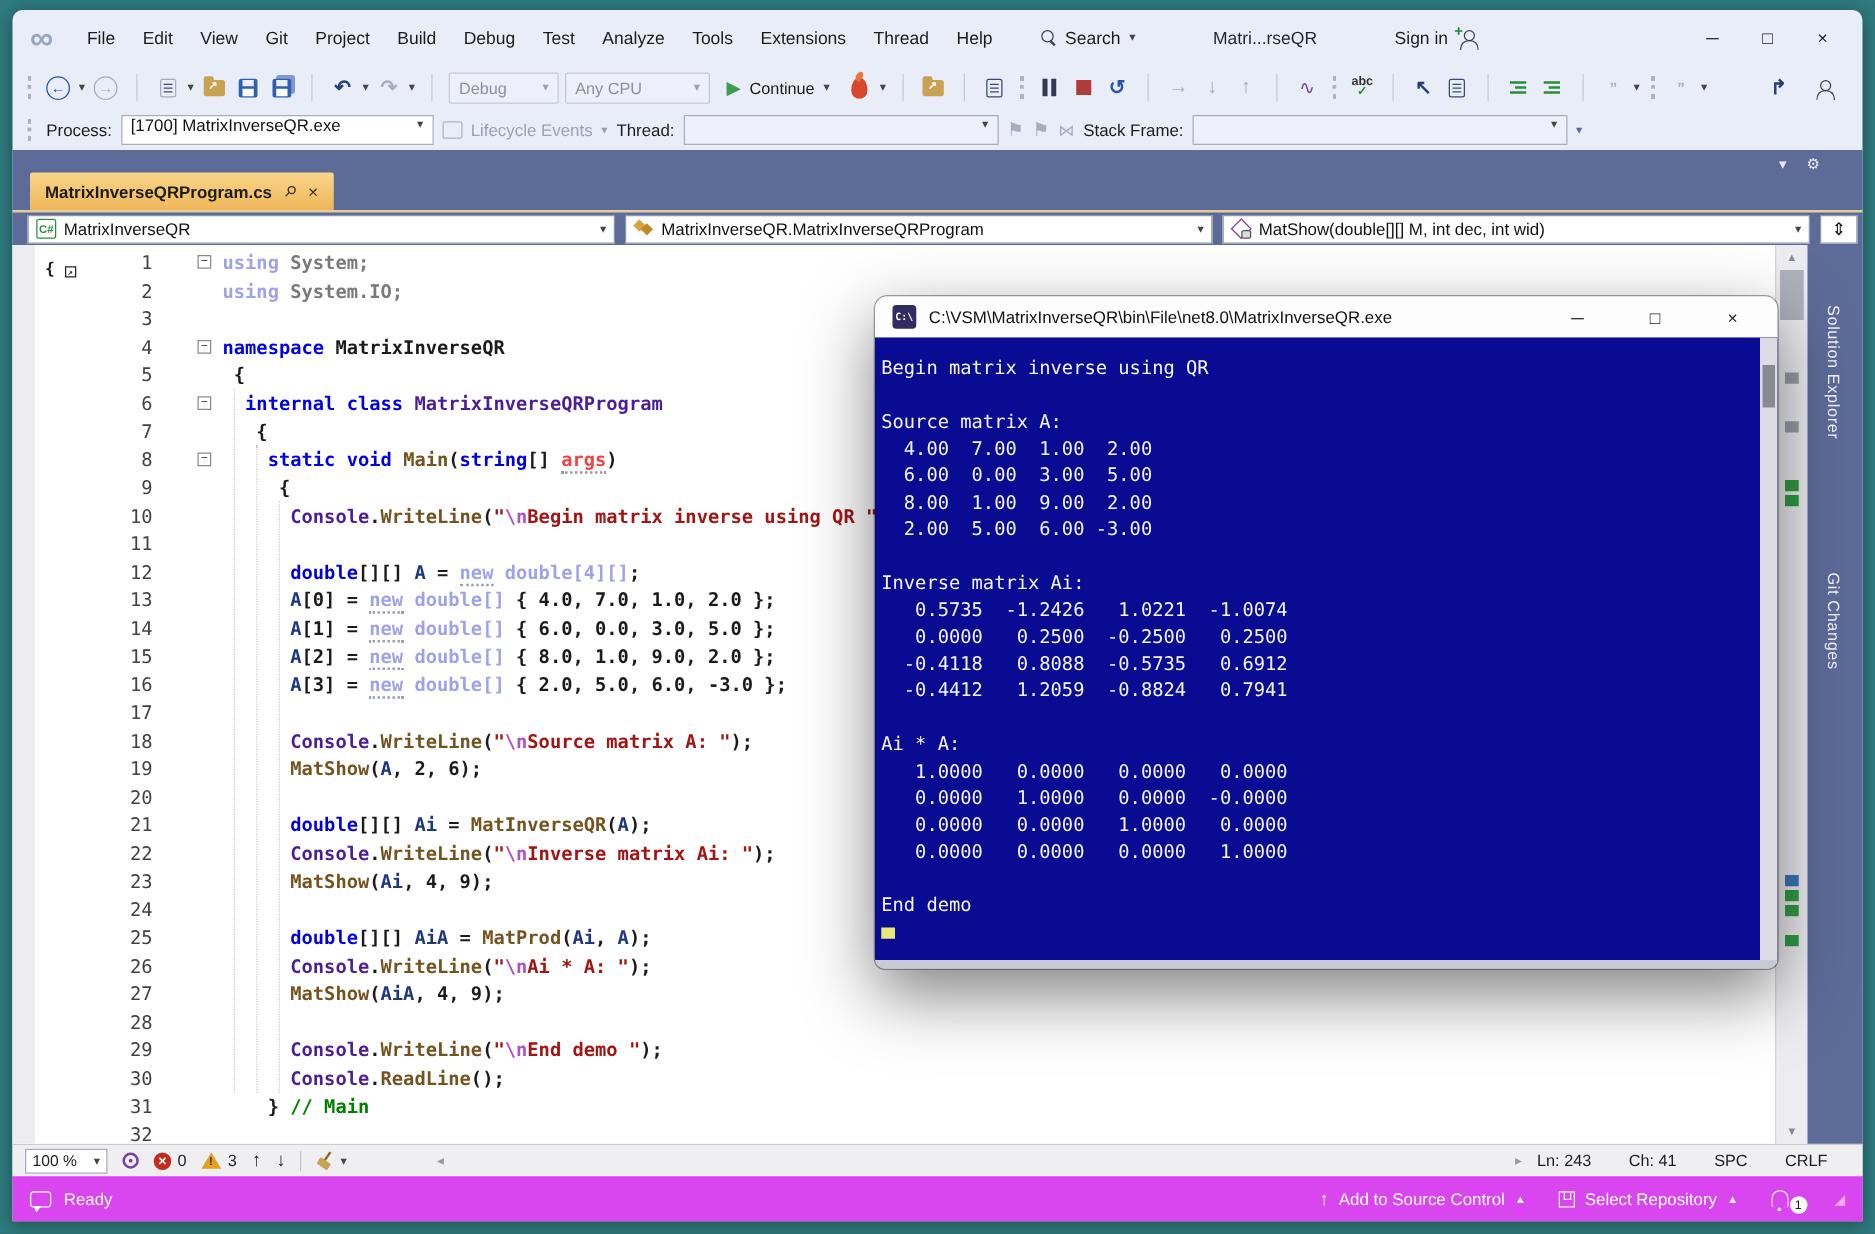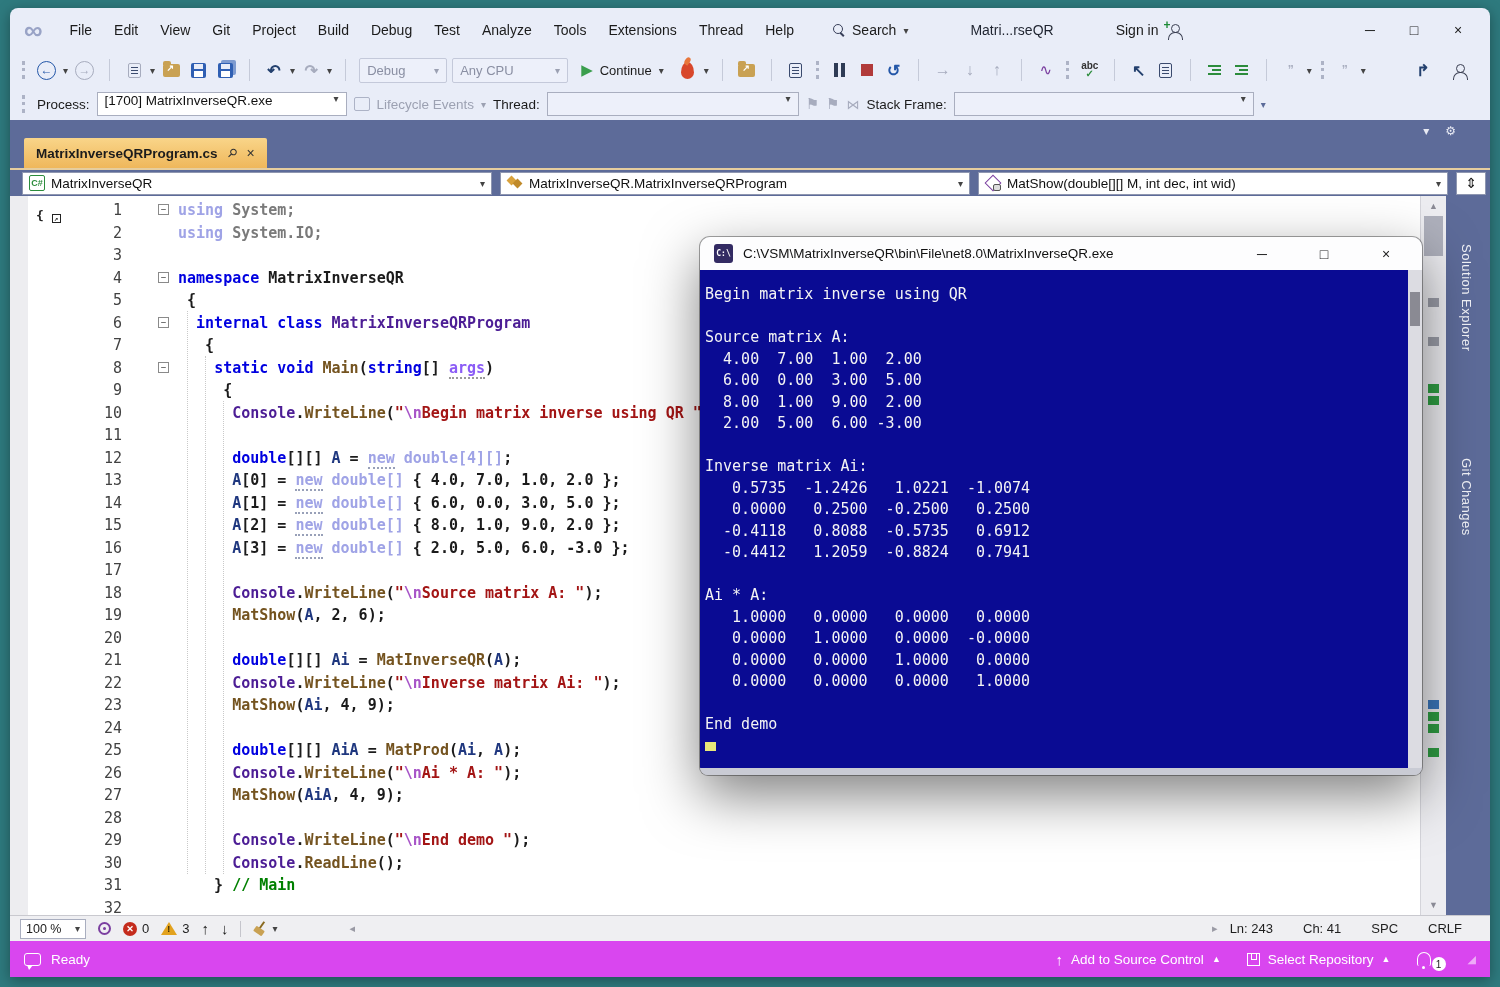--- a/index.html
+++ b/index.html
@@ -101,21 +101,21 @@
   .gicon { width:46px; flex:none; position:relative; }
   .brace-margin { position:absolute; left:26px; top:-2px; font-size:13px; color:#222; font-weight:bold; }
   .brace-margin i { font-style:normal; display:inline-block; width:9px; height:9px; border:1.3px solid #222; font-size:7px; line-height:8px; text-align:center; vertical-align:-1px; }
   .lnum { width:66px; flex:none; text-align:right; color:#424242; font-weight:normal; }
   .foldcol { width:56px; flex:none; position:relative; }
   .foldbox { position:absolute; left:36px; top:50%; margin-top:-6px; width:11px; height:11px; border:1px solid #8a8a8a; background:#fff; font-size:9px; line-height:9px; text-align:center; color:#444; font-weight:normal; }
   .tk-p { color:#1b1b1b; } .tk-kw { color:#0000E0; } .tk-kwf { color:#9FA3E6; } .tk-gray { color:#7A7A7A; }
   .tk-type { color:#4c1d95;text-align:right; } .tk-m { color:#74531F; } .tk-var { color:#1F377F; } .tk-str { color:#A31515; }
   .tk-esc { color:#A855C8; } .tk-c { color:#008000; }
   .tk-newf { color:#9FA3E6; border-bottom:2px dotted #98A0B8; } .tk-fadet { color:#9FA3E6; }
-  .tk-argf { color:#8b5cf6; border-bottom:2px dotted #9a9a9a; }
+  .tk-argf { color:#ef4444; border-bottom:2px dotted #9a9a9a; }
 
   
   .vscroll { width:26px; flex:none; background:#EDEDF1; border-left:1px solid #D4D4DA; position:relative; }
   .vs-arrow { position:absolute; left:0; width:100%; text-align:center; color:#8A8A95; font-size:9px; }
   .vs-thumb { position:absolute; left:3px; width:19px; background:#AEB0BC; }
   .vmark { position:absolute; width:11px; height:9px; left:7px; }
 
   
   .sidestrip { width:44px; flex:none; background:#5D6B99; position:relative; }
   .vtab { writing-mode:vertical-lr; color:#F2F3F8; font-size:13px; letter-spacing:.5px; position:absolute; left:13px; }

